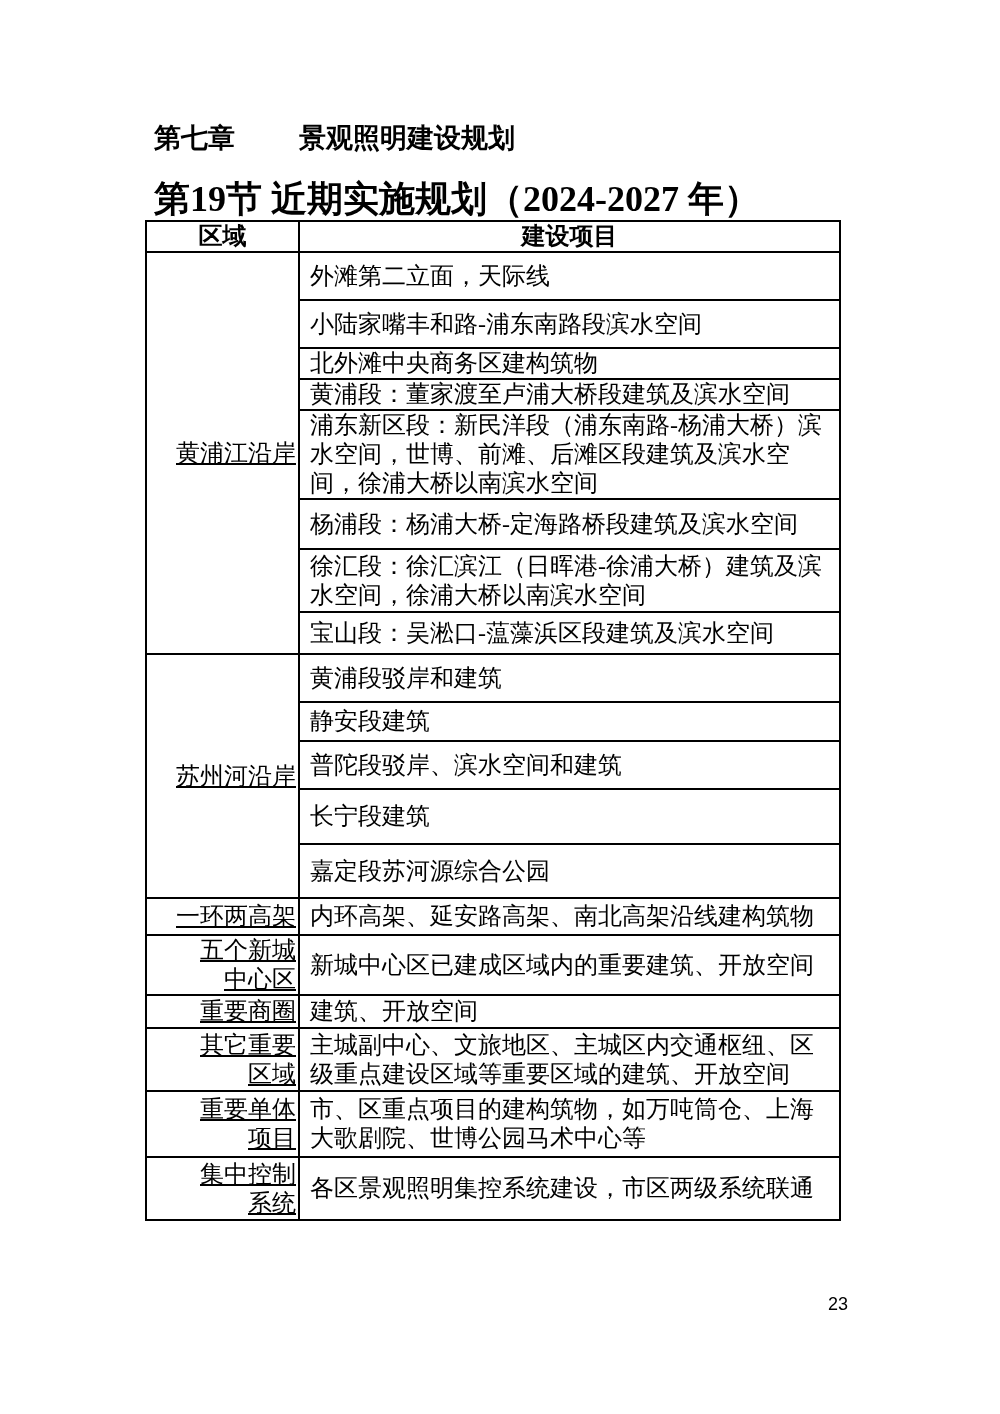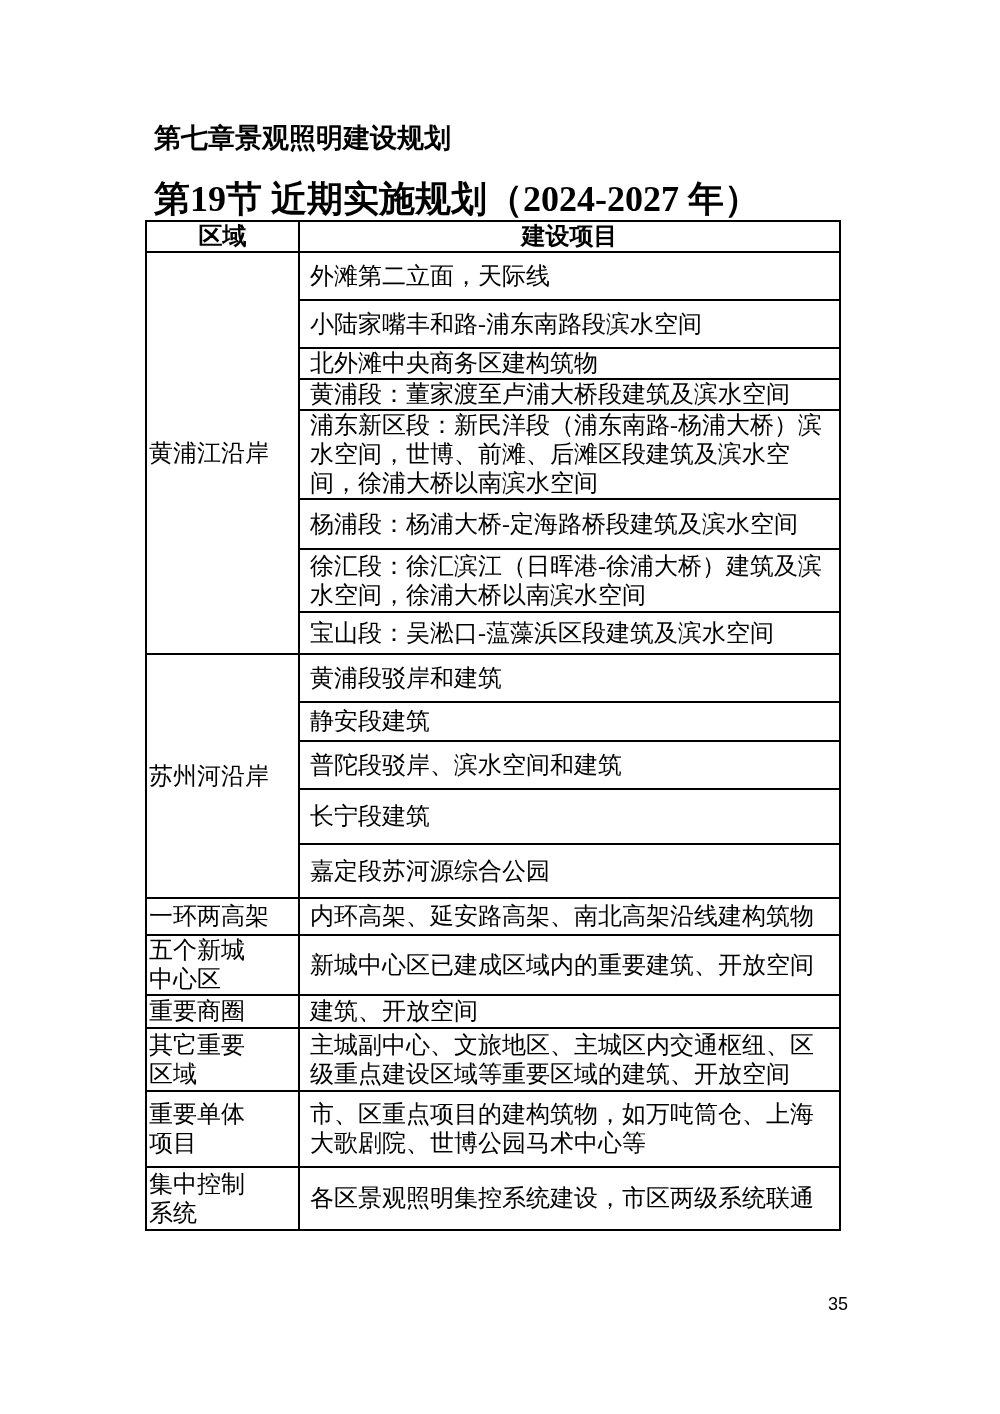--- a/index.html
+++ b/index.html
@@ -14,21 +14,21 @@
   .page {
     position: absolute; left: 0; top: 0;
     width: 1000px; height: 1414px;
     background: #ffffff;
   }
   .chapter-title {
     position: absolute; left: 154px; top: 120px;
     font-size: 27px; font-weight: bold;
     white-space: nowrap;
   }
-  .chapter-title .chapter-name { }
+  .chapter-title .chapter-name { margin-left: 64px; }
   .section-title {
     position: absolute; left: 154px; top: 175px;
     font-size: 36px; font-weight: bold;
     white-space: nowrap;
   }
   table.plan-table {
     position: absolute; left: 145px; top: 220px;
     width: 694px;
     border-collapse: collapse;
     table-layout: fixed;
@@ -41,23 +41,24 @@
     line-height: 29px;
     vertical-align: middle;
     overflow: hidden;
   }
   .plan-table th {
     font-weight: bold;
     text-align: center;
     height: 27px;
   }
   td.region-cell {
-    text-align: left;
+    text-align: right;
     white-space: pre-line;
     padding: 0 2px;
+    text-decoration: underline;
   }
   td.project-cell {
     text-align: left;
     padding: 0 6px 0 10px;
     border-radius: 13px;
   }
   .page-number {
     position: absolute; left: 828px; top: 1294px;
     font-size: 18px;
     font-family: "Liberation Sans", "DejaVu Sans", sans-serif;
@@ -139,28 +140,28 @@
       </tr>
       <tr style="height:33px;">
         <td class="region-cell">重要商圈</td>
         <td class="project-cell">建筑、开放空间</td>
       </tr>
       <tr style="height:63px;">
         <td class="region-cell">其它重要
 区域</td>
         <td class="project-cell">主城副中心、文旅地区、主城区内交通枢纽、区级重点建设区域等重要区域的建筑、开放空间</td>
       </tr>
-      <tr style="height:76px;margin-top:8px;">
+      <tr style="height:66px;margin-top:8px;">
         <td class="region-cell">重要单体
 项目</td>
         <td class="project-cell">市、区重点项目的建构筑物，如万吨筒仓、上海大歌剧院、世博公园马术中心等</td>
       </tr>
       <tr style="height:63px;">
         <td class="region-cell">集中控制
 系统</td>
         <td class="project-cell">各区景观照明集控系统建设，市区两级系统联通</td>
       </tr>
     </tbody>
   </table>
 
-  <div class="page-number">35</div>
+  <div class="page-number">23</div>
 
 </div>
 
 </body></html>

